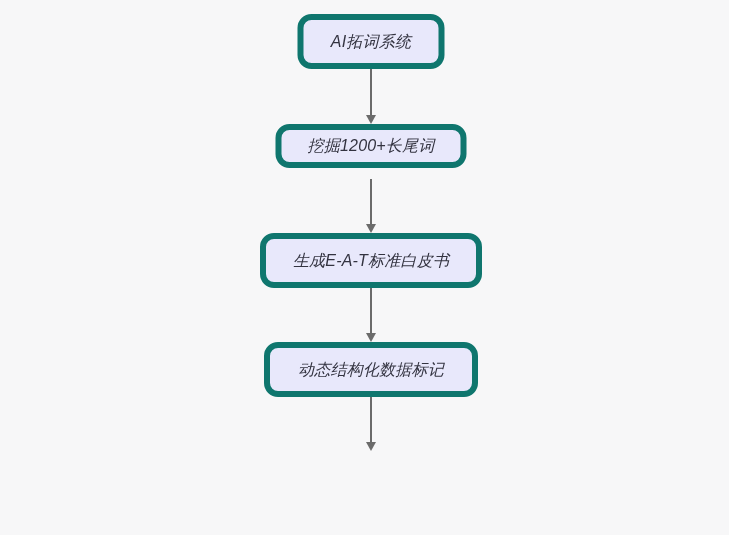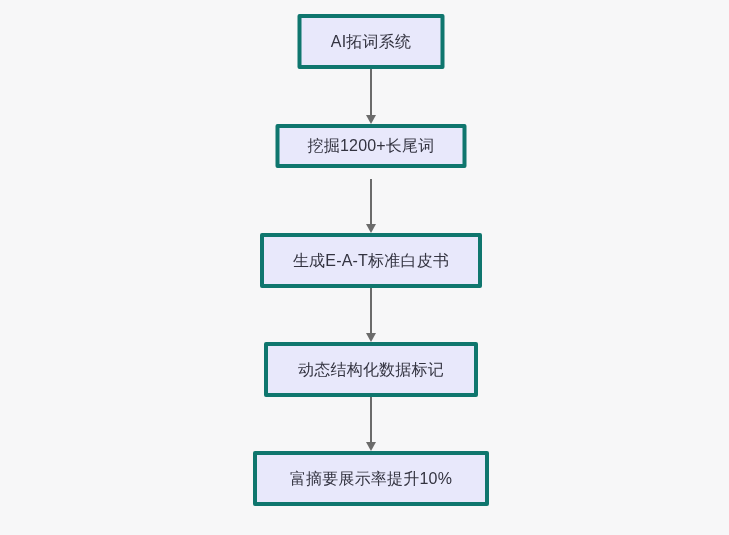--- a/index.html
+++ b/index.html
@@ -17,27 +17,28 @@
   #flowchart {
     position: relative;
     width: 729px;
     height: 535px;
   }
 
   .node {
     position: absolute;
     box-sizing: border-box;
     background: #e8e8fb;
-    border: 4px solid #0f766e;
-    border-radius: 2px;
+    border: 6px solid #0f766e;
+    border-radius: 14px;
     height: 55px;
     display: flex;
     align-items: center;
     justify-content: center;
     transform: translateX(-50%);
+    font-style: italic;
   }
 
   .node-label {
     font-size: 16px;
     line-height: 1;
     color: #333340;
     white-space: nowrap;
     letter-spacing: 0.2px;
   }
 
@@ -95,17 +96,14 @@
   </div>
   <div class="node" style="left: 371px; top: 124px; width: 191px; height: 44px;">
     <span class="node-label">挖掘1200+长尾词</span>
   </div>
   <div class="node" style="left: 371px; top: 233px; width: 222px; height: 55px;">
     <span class="node-label">生成E-A-T标准白皮书</span>
   </div>
   <div class="node" style="left: 371px; top: 342px; width: 214px; height: 55px;">
     <span class="node-label">动态结构化数据标记</span>
   </div>
-  <div class="node" style="left: 371px; top: 451px; width: 236px; height: 55px;">
-    <span class="node-label">富摘要展示率提升10%</span>
-  </div>
 
 </div>
 
 </body></html>

